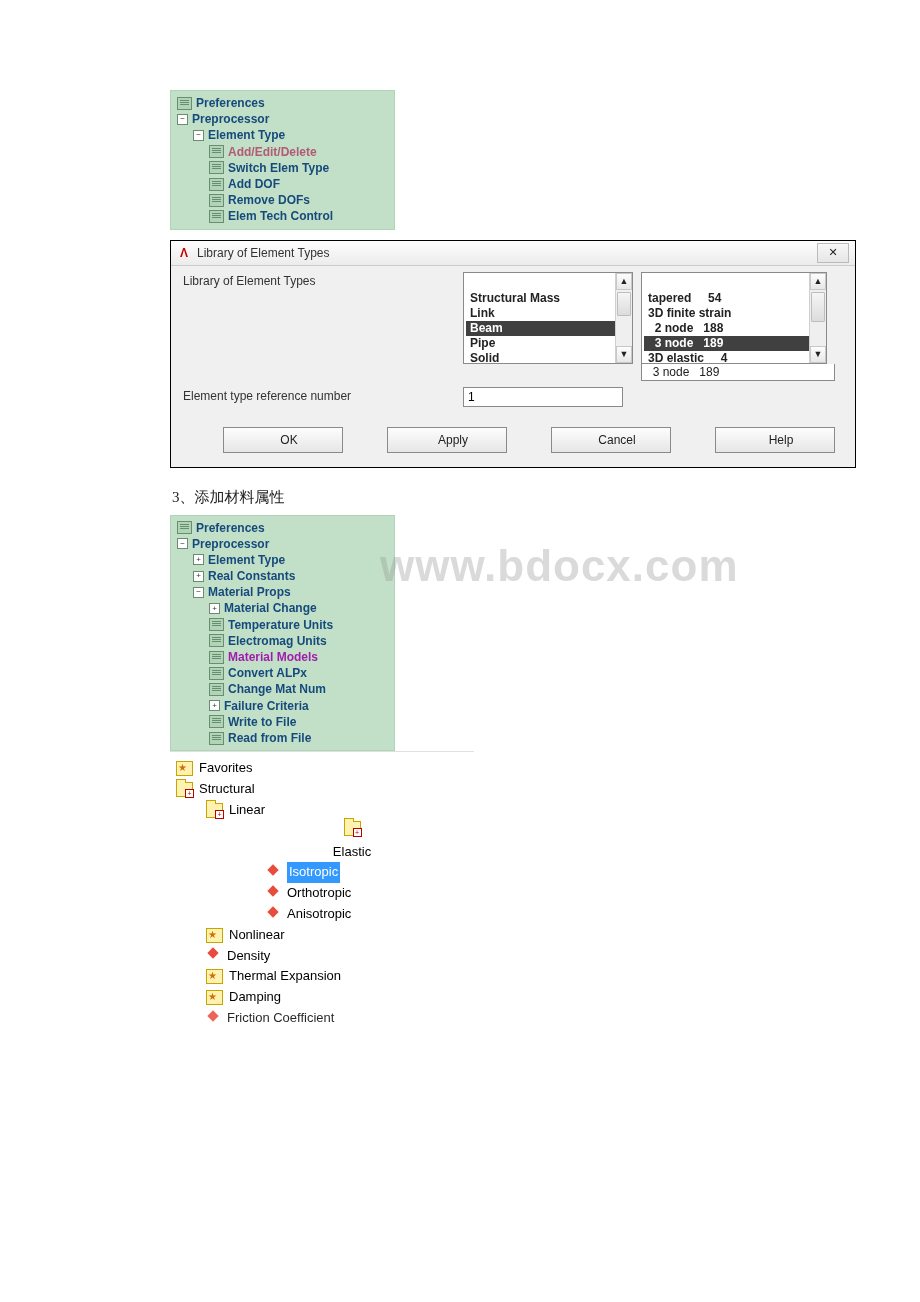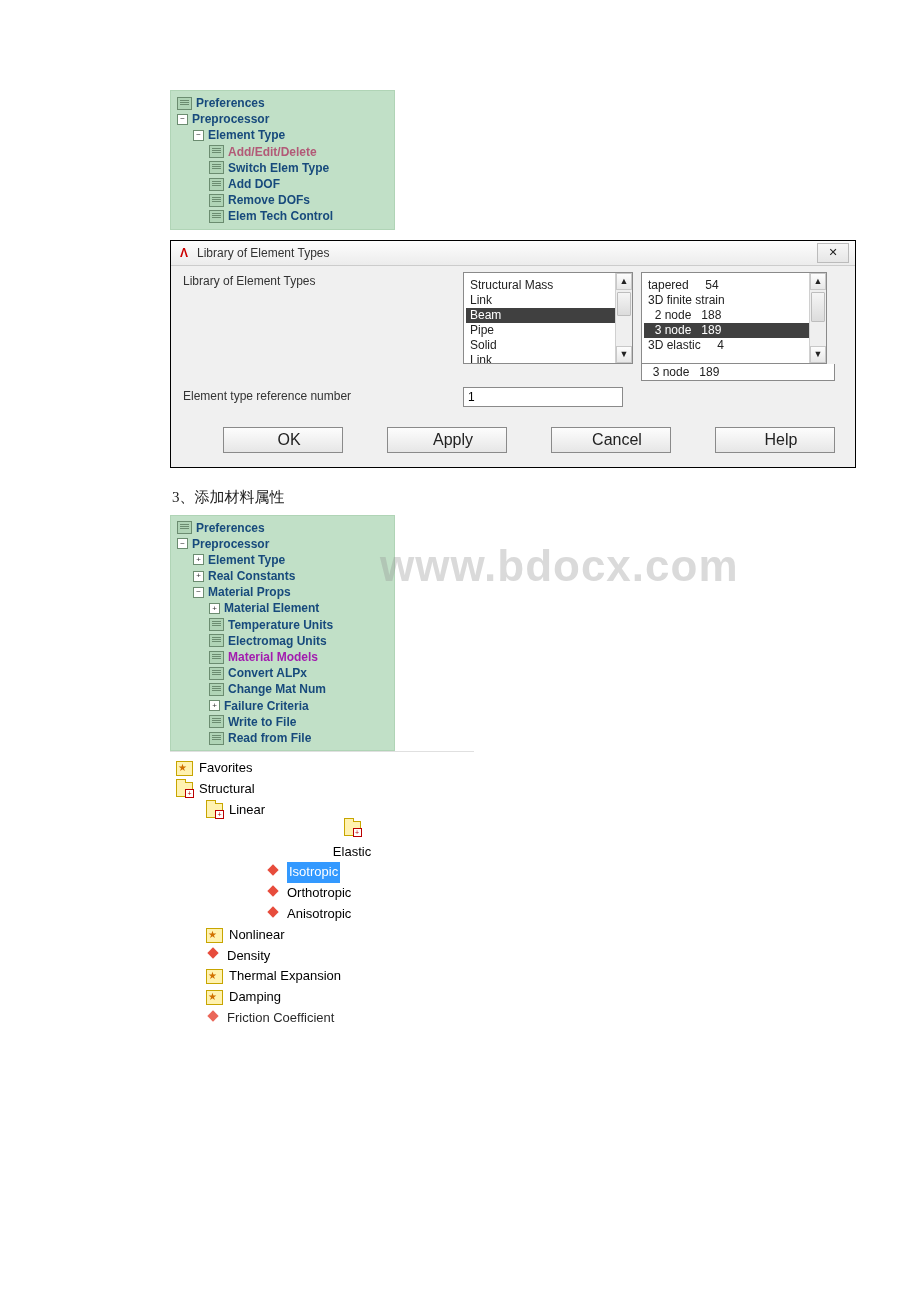--- a/index.html
+++ b/index.html
@@ -95,21 +95,21 @@
   .listbox {
     border: 1px solid #8a8a8a;
     background: #fff;
     height: 90px;
     font-size: 12px;
     overflow: hidden;
     position: relative;
   }
   .listbox.left { width: 168px; margin-right: 8px;}
   .listbox.right { width: 184px;}
-  .lb-items { padding: 5px 2px; }
+  .lb-items { padding: 18px 2px; font-weight: bold; }
   .lb-item { padding: 0 4px; line-height: 15px; white-space: pre;}
   .lb-item.sel { background: #404040; color: #fff;}
   .scroll {
     position: absolute; right: 0; top: 0; bottom: 0; width: 16px;
     background: #efefef;
     border-left: 1px solid #d0d0d0;
     display:flex; flex-direction:column; justify-content:space-between;
   }
   .scroll .btn { height:15px; display:flex; align-items:center; justify-content:center; font-size:9px; background:linear-gradient(#fdfdfd,#e7e7e7); border:1px solid #c8c8c8;}
   .scroll .track { flex:1; position:relative;}
@@ -128,21 +128,21 @@
     padding: 0 4px;
     font-family: inherit;
     font-size: 12px;
     box-sizing: border-box;
   }
   .btn-row { display:flex; gap: 44px; padding: 12px 20px 14px 52px;}
   .win-btn {
     width: 110px; height: 24px;
     border: 1px solid #8a8a8a;
     background: linear-gradient(#fdfdfd,#e6e6e6);
-    font-size: 16px;
+    font-size: 12px;
     display:flex; align-items:center; justify-content:center;
     cursor: default;
     padding-left: 12px;
   }
 
   .section-text {
     margin: 20px 0 8px 2px;
     font-family: SimSun, "Songti SC", serif;
     font-size: 15px;
   }
@@ -323,21 +323,21 @@
       <div class="tree-row indent2">
         <span class="box-toggle">+</span>
         <span class="tree-label">Real Constants</span>
       </div>
       <div class="tree-row indent2">
         <span class="box-toggle">−</span>
         <span class="tree-label">Material Props</span>
       </div>
       <div class="tree-row indent3">
         <span class="box-toggle">+</span>
-        <span class="tree-label">Material Element</span>
+        <span class="tree-label">Material Change</span>
       </div>
       <div class="tree-row indent3">
         <span class="leaf-icon"></span>
         <span class="tree-label">Temperature Units</span>
       </div>
       <div class="tree-row indent3">
         <span class="leaf-icon"></span>
         <span class="tree-label">Electromag Units</span>
       </div>
       <div class="tree-row indent3">

